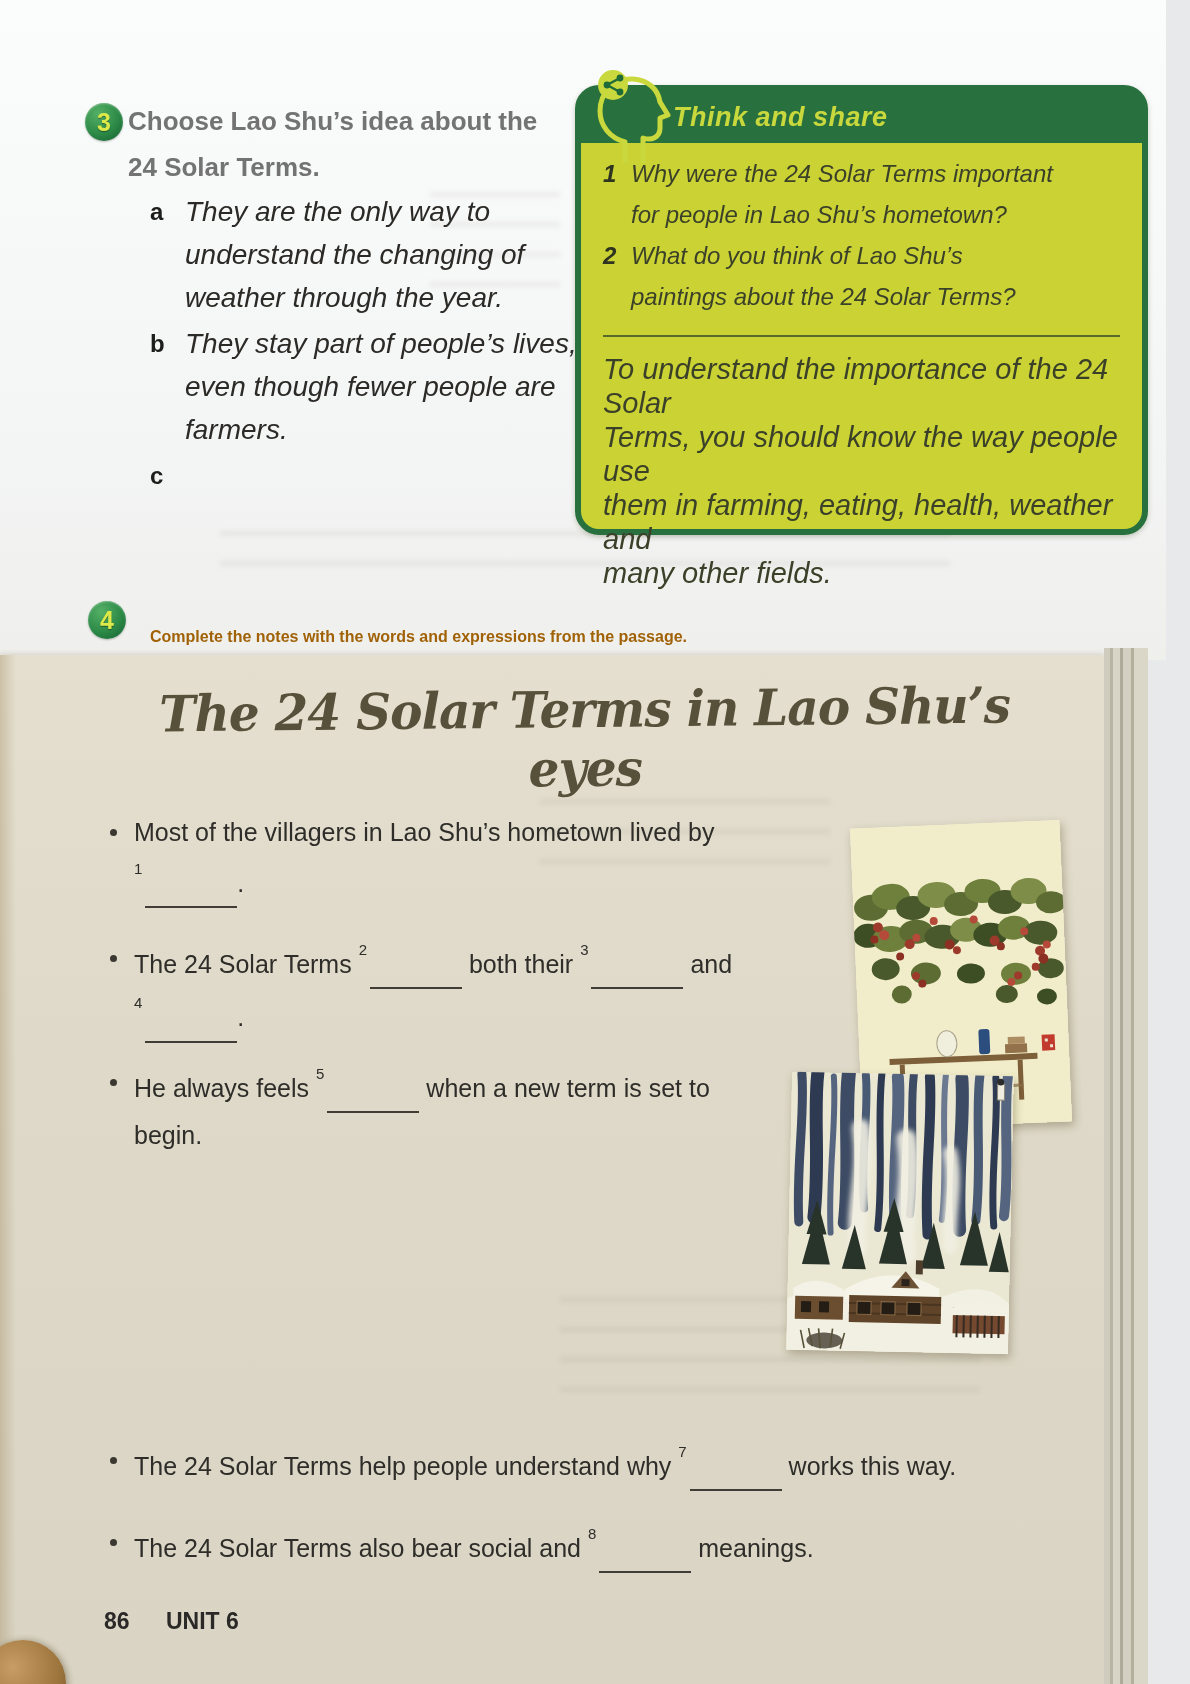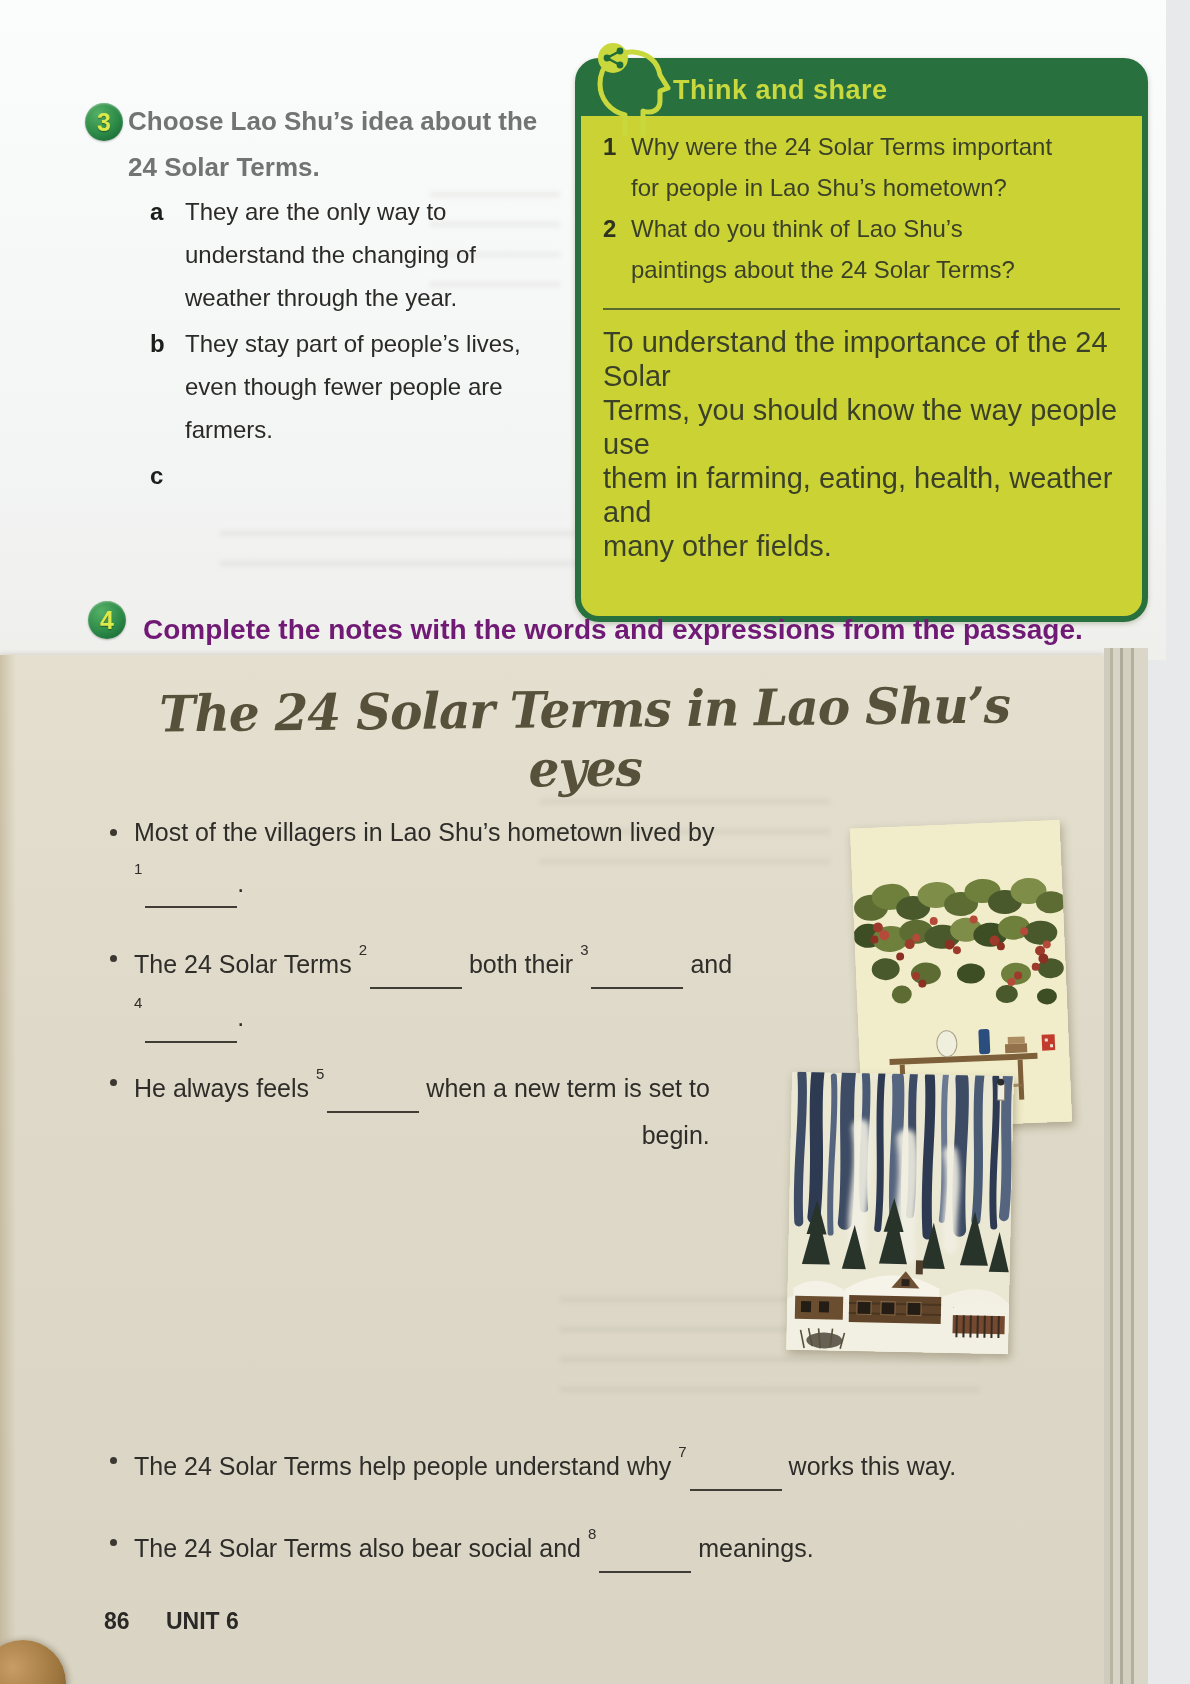--- a/index.html
+++ b/index.html
@@ -27,44 +27,44 @@
             background:radial-gradient(circle at 35% 28%,#55b066,#2c8a47 55%,#166132 95%);
             color:#dcea49;font-weight:bold;font-size:25px;display:flex;align-items:center;
             justify-content:center;text-shadow:0 1px 1px rgba(0,0,0,.4);
             box-shadow:inset 0 1px 2px rgba(255,255,255,.35),0 1px 2px rgba(0,0,0,.25);}
   
   .ex3-title{position:absolute;left:128px;top:98px;margin:0;font-size:26px;font-weight:bold;
              color:#737373;line-height:46px;white-space:pre-line;}
   .ex3-options{position:absolute;left:150px;top:190px;width:440px;}
   .opt{display:flex;margin-bottom:3px;}
   .opt-label{flex:0 0 35px;font-weight:bold;font-size:24px;line-height:43px;color:#1d1d1b;}
-  .opt-text{font-size:24px;line-height:43px;color:#2b2a27;white-space:pre-line;}
-  
-  .think-box{position:absolute;left:575px;top:58px;width:573px;height:564px;box-sizing:border-box;
+  .opt-text{font-size:28px;line-height:43px;color:#2b2a27;white-space:pre-line;font-style:italic;}
+  
+  .think-box{position:absolute;left:575px;top:85px;width:573px;height:450px;box-sizing:border-box;
              border:6px solid var(--green,#28713f);border-radius:24px;
-             background:var(--panel,#cbd234);box-shadow:0 2px 5px rgba(60,70,20,.25);}
+             background:var(--panel,#cbd234);box-shadow:0 2px 5px rgba(60,70,20,.25);font-style:italic;}
   .think-header{position:absolute;left:-1px;top:-1px;right:-1px;height:53px;
                 background:var(--green,#28713f);border-radius:17px 17px 0 0;}
   .think-title{position:absolute;left:92px;top:0;line-height:53px;font-size:27px;font-weight:bold;
                color:var(--titletext,#c9d83c);letter-spacing:.5px;}
   .think-icon{position:absolute;left:6px;top:-24px;}
   .tq-wrap{position:absolute;left:22px;right:14px;top:62px;}
   .tq{display:flex;}
   .tq-num{flex:0 0 28px;font-weight:bold;font-size:24px;line-height:41px;color:#2e341f;}
   .tq-text{font-size:24px;line-height:41px;color:#3b4129;white-space:pre-line;}
   .think-sep{position:absolute;left:22px;right:22px;top:244px;border:none;margin:0;
              border-top:2px solid #5c692e;}
   .learn{position:absolute;left:22px;right:14px;top:256px;}
   .learn-h{font-size:24px;line-height:30px;}
   .learn-h .lh-b{font-weight:bold;color:#19703e;}
   .learn-h .lh-r{color:#2d7a48;}
   .learn-p{margin:5px 0 0 0;font-size:29px;line-height:34px;color:#3b4129;white-space:pre-line;}
   
-  .ex4-title{position:absolute;left:134px;top:602px;margin:9px;font-size:28px;font-weight:bold;
-             color:#701a75;line-height:38px;white-space:nowrap;}
+  .ex4-title{position:absolute;left:134px;top:602px;margin:16px;font-size:16px;font-weight:bold;
+             color:#a16207;line-height:38px;white-space:nowrap;}
   
   .notes-title{position:absolute;left:140px;top:680px;width:890px;margin:0;text-align:center;
                font-family:"DejaVu Serif",serif;font-style:italic;font-weight:700;font-size:50px;
                color:#57503a;transform:rotate(-.6deg) scaleX(.97);letter-spacing:-1px;}
   #notes-list{position:absolute;left:0;top:0;width:100%;height:100%;}
   .note-li{position:absolute;left:134px;font-size:25px;line-height:45px;color:#2e2d29;}
   .note-li::before{content:"";position:absolute;left:-24px;top:19px;width:7px;height:7px;
                    border-radius:50%;background:#3a3831;}
   .bnum{font-size:15px;position:relative;top:-9px;margin-right:3px;color:#2e2d29;}
   .blank{display:inline-block;min-width:92px;border-bottom:2px solid #403d36;}
@@ -152,21 +152,21 @@
 
   <section>
     <div class="ex-badge" style="left:88px;top:601px;">4</div>
     <h2 class="ex4-title">Complete the notes with the words and expressions from the passage.</h2>
   </section>
 
   <h1 class="notes-title">The 24 Solar Terms in Lao Shu’s eyes</h1>
   <div id="notes-list">
       <div class="note-li" style="top: 810px; max-width: 600px;">Most of the villagers in Lao Shu’s hometown lived by<br><sup class="bnum">1</sup><span class="blank">&nbsp;</span>.</div>
       <div class="note-li" style="top: 936px; max-width: 600px;">The 24 Solar Terms <sup class="bnum">2</sup><span class="blank">&nbsp;</span> both their <sup class="bnum">3</sup><span class="blank">&nbsp;</span> and<br><sup class="bnum">4</sup><span class="blank">&nbsp;</span>.</div>
-      <div class="note-li" style="top: 1060px; max-width: 600px; text-align: right;">He always feels <sup class="bnum">5</sup><span class="blank">&nbsp;</span> when a new term is set to<br>begin.</div>
+      <div class="note-li" style="top: 1060px; max-width: 600px;">He always feels <sup class="bnum">5</sup><span class="blank">&nbsp;</span> when a new term is set to<br>begin.</div>
       <div class="note-li" style="top: 1438px; max-width: 930px;">The 24 Solar Terms help people understand why <sup class="bnum">7</sup><span class="blank">&nbsp;</span> works this way.</div>
       <div class="note-li" style="top: 1520px; max-width: 930px;">The 24 Solar Terms also bear social and <sup class="bnum">8</sup><span class="blank">&nbsp;</span> meanings.</div>
     </div>
 
   <div class="painting painting-a">
     <svg width="210" height="302" viewBox="0 0 210 302">
       <rect width="210" height="302" fill="#f1edca"></rect>
       <g>
         <ellipse cx="18" cy="80" rx="17" ry="13" fill="#5c6c33"></ellipse>
           <ellipse cx="38" cy="70" rx="19" ry="13" fill="#6f7f3c"></ellipse>

